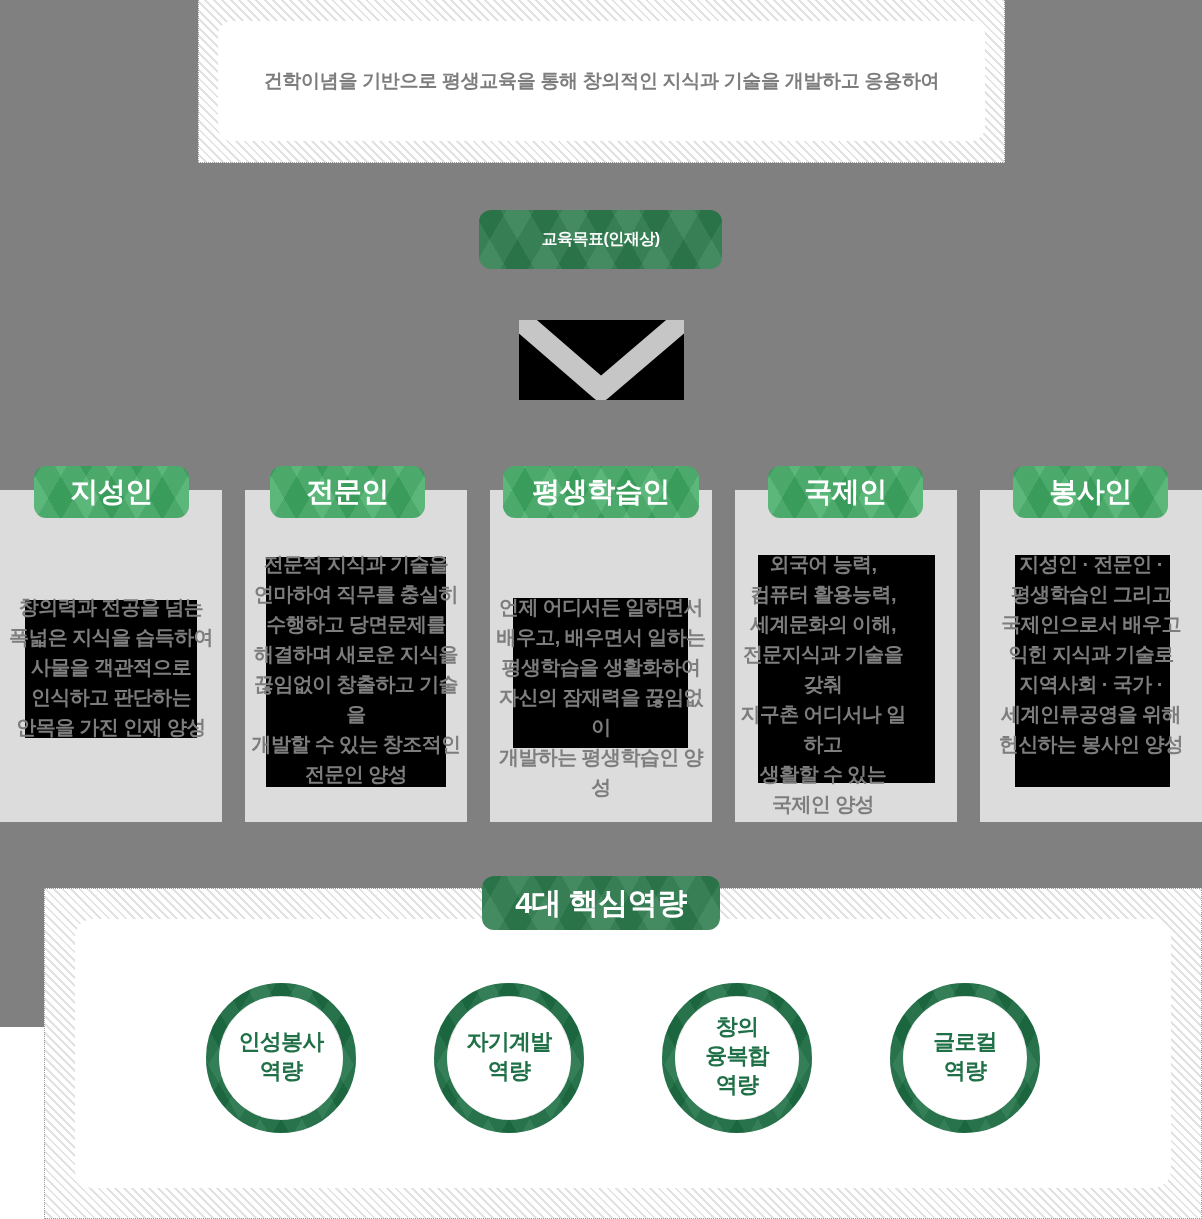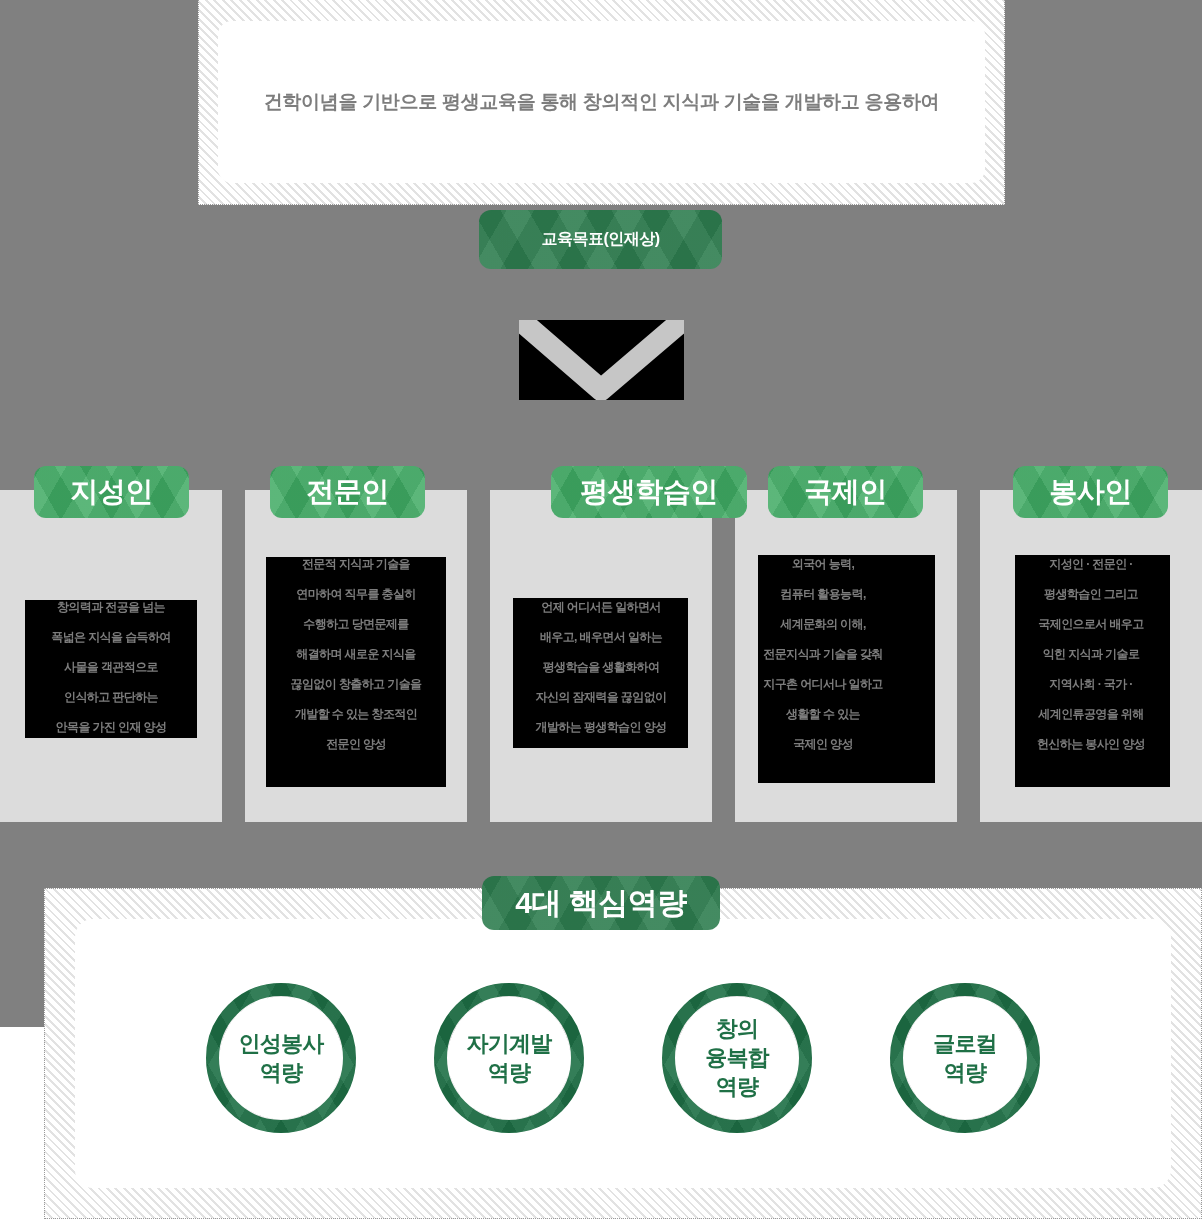--- a/index.html
+++ b/index.html
@@ -36,21 +36,21 @@
     border: 1px dotted #9a9a9a;
     box-sizing: border-box;
   }
 
   
   .mission-frame {
     position: absolute;
     left: 198px;
     top: 0px;
     width: 807px;
-    height: 205px;
+    height: 163px;
     padding: 21px 19px;
     box-sizing: border-box;
     border-top: none;
   }
   .mission-box {
     width: 100%;
     height: 100%;
     background: #ffffff;
     border-radius: 14px;
     display: flex;
@@ -141,21 +141,21 @@
     position: absolute;
     background: #000000;
     z-index: 1;
   }
   .col-text {
     position: absolute;
     width: 100%;
     left: 0;
     text-align: center;
     color: #7d7d7d;
-    font-size: 12px;
+    font-size: 20px;
     font-weight: bold;
     line-height: 30px;
     letter-spacing: -0.6px;
     z-index: 2;
     box-sizing: border-box;
     padding: 0 2px;
   }
 
   
   .core-frame {
@@ -172,20 +172,21 @@
     width: 100%;
     height: 100%;
     background: #ffffff;
     border-radius: 18px;
     display: flex;
     align-items: center;
     justify-content: center;
     gap: 78px;
     padding-top: 8px;
     box-sizing: border-box;
+    font-family: Liberation Mono, monospace;
   }
   .circle {
     width: 150px;
     height: 150px;
     border-radius: 50%;
     display: flex;
     align-items: center;
     justify-content: center;
     text-align: center;
     color: #1f7046;
@@ -257,21 +258,21 @@
   <div>전문적 지식과 기술을</div>
   <div>연마하여 직무를 충실히</div>
   <div>수행하고 당면문제를</div>
   <div>해결하며 새로운 지식을</div>
   <div>끊임없이 창출하고 기술을</div>
   <div>개발할 수 있는 창조적인</div>
   <div>전문인 양성</div>
 </div>
 
 <div class="col" style="left:490px;"></div>
-<div class="pill col-head wide" style="left:503px;margin-left:48px;">
+<div class="pill col-head wide" style="left:503px;">
   <span>평생학습인</span>
 </div>
 <div class="img-block" style="left:513px; top:598px; width:175px; height:150px;"></div>
 <div class="col-text" style="left:490px; top:592px; width:222px;">
   <div>언제 어디서든 일하면서</div>
   <div>배우고, 배우면서 일하는</div>
   <div>평생학습을 생활화하여</div>
   <div>자신의 잠재력을 끊임없이</div>
   <div>개발하는 평생학습인 양성</div>
 </div>

